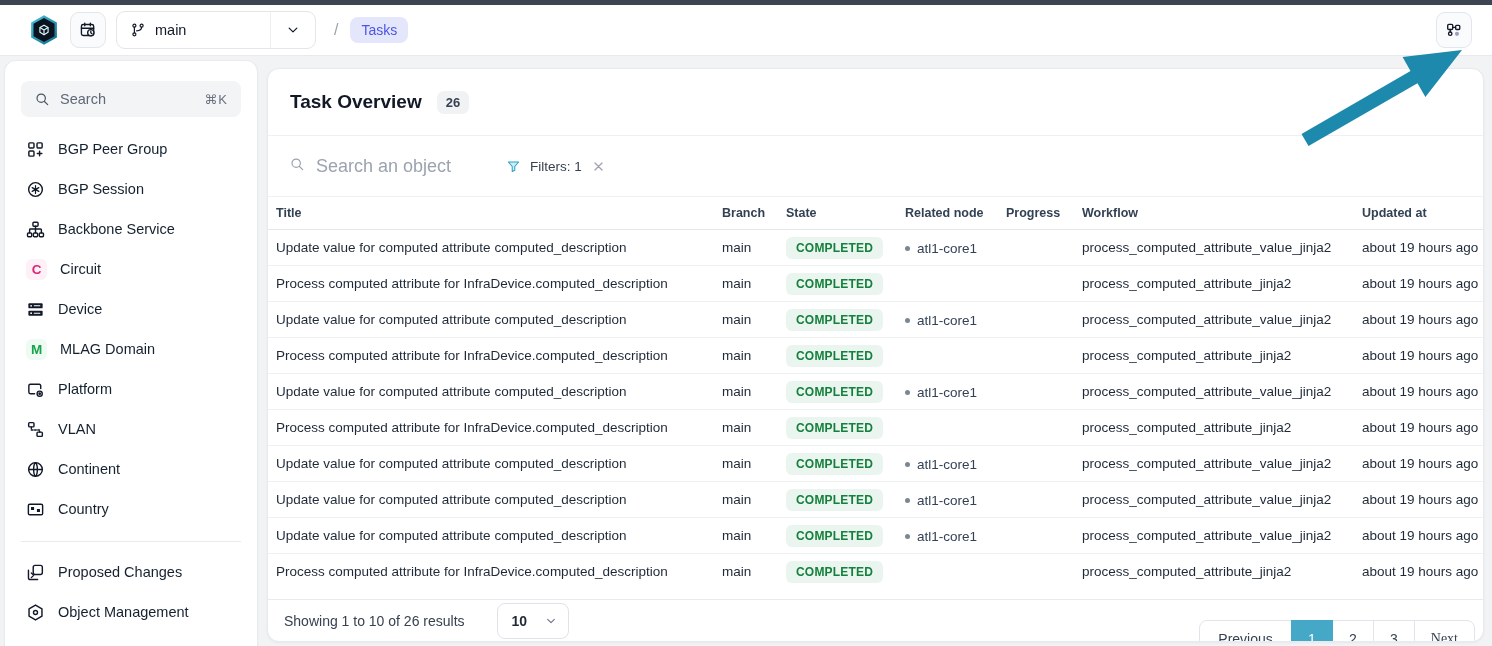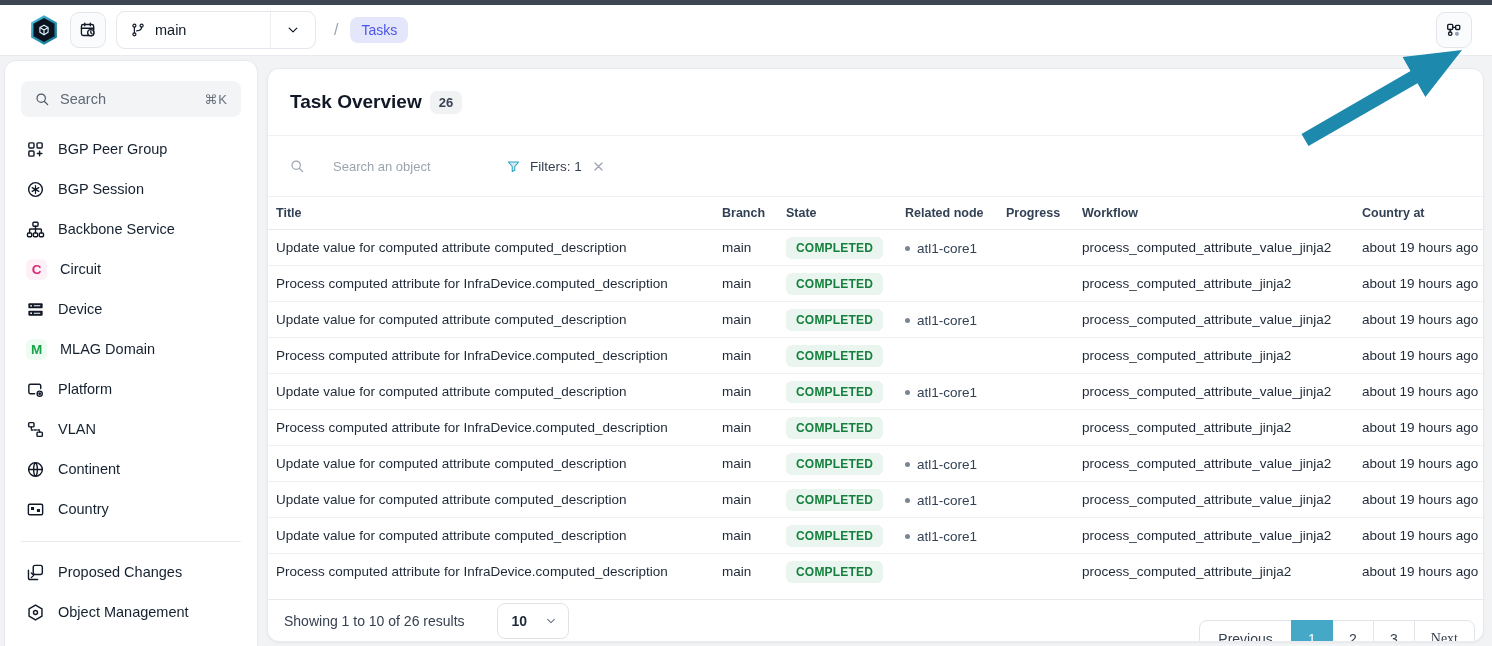--- a/index.html
+++ b/index.html
@@ -41,26 +41,26 @@
     font-size:14.5px; font-weight:500; color:#15212f; cursor:pointer; white-space:nowrap; }
   .side-item .ic { width:19px; height:19px; }
   .avatar { width:21px; height:21px; border-radius:6px; display:flex; align-items:center; justify-content:center;
     font-size:13.5px; font-weight:700; flex:none; }
   .side-divider { height:1px; background:#e8eaee; margin:12px 16px 10px; }
 
   
   .panel { position:absolute; left:267px; top:68px; width:1217px; height:574px; background:#fff;
     border:1px solid #e8eaee; border-radius:12px; box-shadow:0 1px 3px rgba(16,24,40,.05);
     display:flex; flex-direction:column; overflow:hidden; z-index:2; }
-  .panel-header { height:67px; flex:none; display:flex; align-items:center; gap:8px; padding:0 22px;
+  .panel-header { height:67px; flex:none; display:flex; align-items:center; gap:15px; padding:0 22px;
     border-bottom:1px solid #eef0f3; }
   .panel-header h1 { font-size:19px; font-weight:700; color:#111827; }
   .count-badge { background:#f1f2f4; color:#374151; font-size:13px; font-weight:600; padding:4px 9px; border-radius:7px; }
   .toolbar { height:60px; flex:none; display:flex; align-items:center; padding-left:21px; }
-  .obj-search { display:flex; align-items:flex-end; gap:28px; width:217px; color:#9ca3af; font-size:13px; cursor:text; }
+  .obj-search { display:flex; align-items:flex-start; gap:11px; width:217px; color:#9ca3af; font-size:18px; cursor:text; }
   .obj-search .ic { color:#9ca3af; }
   .filters { display:flex; align-items:center; gap:9px; }
   .filters .flabel { font-size:13.5px; color:#374151; }
   .filters .clear { cursor:pointer; }
 
   table { width:100%; border-collapse:collapse; table-layout:fixed; flex:none; }
   thead th { height:33px; text-align:left; font-size:12.5px; font-weight:700; color:#334155;
     padding:0 8px; border-top:1px solid #eef0f3; border-bottom:1px solid #e6e8ec; white-space:nowrap; }
   tbody td { height:36px; font-size:13.5px; color:#1f2937; padding:0 8px; border-bottom:1px solid #eef0f2;
     white-space:nowrap; overflow:hidden; }
@@ -353,21 +353,21 @@
         <col>
     </colgroup>
     <thead>
       <tr>
         <th>Title</th>
         <th>Branch</th>
         <th>State</th>
         <th>Related node</th>
         <th>Progress</th>
         <th>Workflow</th>
-        <th>Country at</th>
+        <th>Updated at</th>
       </tr>
     </thead>
     <tbody id="task-rows">
         <tr>
           <td>Update value for computed attribute computed_description</td>
           <td>main</td>
           <td><span class="state-badge">COMPLETED</span></td>
           <td><span class="rel"><span class="dot"></span>atl1-core1</span></td>
           <td></td>
           <td>process_computed_attribute_value_jinja2</td>

